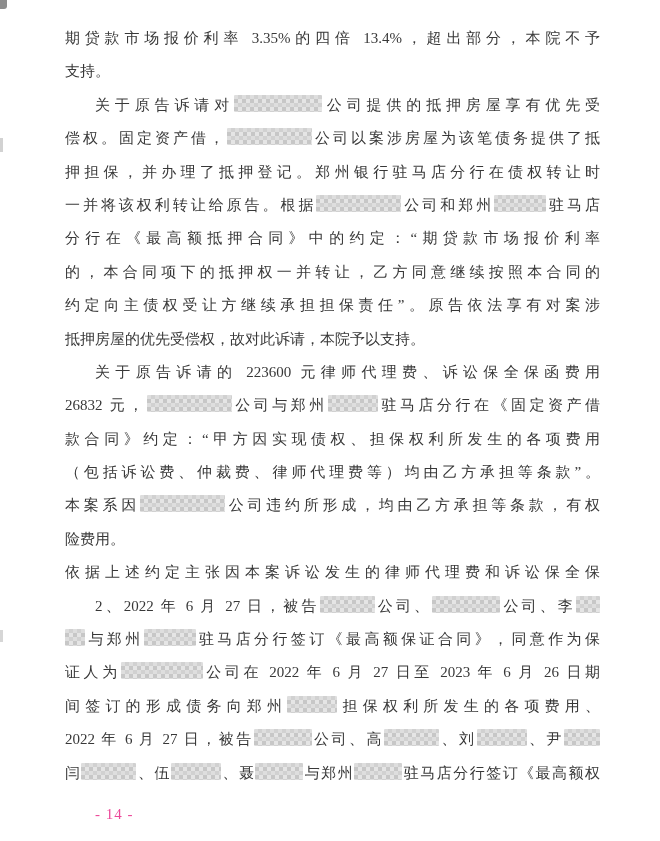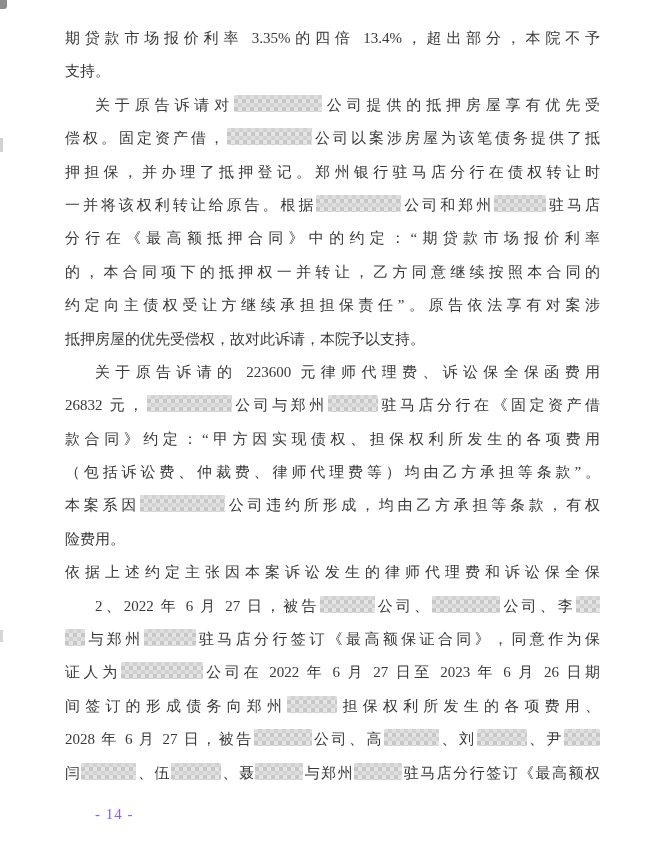--- a/index.html
+++ b/index.html
@@ -38,21 +38,21 @@
     background-image:conic-gradient(#cfcfcf 25%, #e4e4e4 25% 50%, #c5c5c5 50% 75%, #dddddd 75%);
     background-size:8px 8px;
     filter:blur(0.7px);
     opacity:.95;
   }
   .footer{
     position:absolute;
     left:95px;top:806px;
     font-size:15px;
     letter-spacing:1px;
-    color:#8b5cf6;
+    color:#ec4899;
     font-family:"Liberation Serif","DejaVu Serif",serif;
   }
   .artifact{position:absolute;background:#9a9a9a;}
   .artifact.a1{left:0;top:0;width:7px;height:9px;background:#8d8d8d;border-radius:0 0 3px 0;}
   .artifact.a2{left:0;top:138px;width:3px;height:14px;background:#d2d2d2;}
   .artifact.a3{left:0;top:630px;width:3px;height:12px;background:#d6d6d6;}
 </style>
 </head>
 <body>
 
@@ -76,18 +76,18 @@
       <div class="line"><span>26832 元，</span><span class="redact" style="width: 85px;"></span><span>公司与郑州</span><span class="redact" style="width: 50px;"></span><span>驻马店分行在《固定资产借</span></div>
       <div class="line"><span>款合同》约定：“甲方因实现债权、担保权利所发生的各项费用</span></div>
       <div class="line"><span>（包括诉讼费、仲裁费、律师代理费等）均由乙方承担等条款”。</span></div>
       <div class="line"><span>本案系因</span><span class="redact" style="width: 85px;"></span><span>公司违约所形成，均由乙方承担等条款，有权</span></div>
       <div class="line short"><span>险费用。</span></div>
       <div class="line"><span>依据上述约定主张因本案诉讼发生的律师代理费和诉讼保全保</span></div>
       <div class="line indent"><span>2、2022 年 6 月 27 日，被告</span><span class="redact" style="width: 55px;"></span><span>公司、</span><span class="redact" style="width: 68px;"></span><span>公司、李</span><span class="redact" style="width: 24px;"></span></div>
       <div class="line"><span class="redact" style="width: 20px;"></span><span>与郑州</span><span class="redact" style="width: 52px;"></span><span>驻马店分行签订《最高额保证合同》，同意作为保</span></div>
       <div class="line"><span>证人为</span><span class="redact" style="width: 82px;"></span><span>公司在 2022 年 6 月 27 日至 2023 年 6 月 26 日期</span></div>
       <div class="line"><span>间签订的形成债务向郑州</span><span class="redact" style="width: 50px;"></span><span>担保权利所发生的各项费用、</span></div>
-      <div class="line"><span>2028 年 6 月 27 日，被告</span><span class="redact" style="width: 58px;"></span><span>公司、高</span><span class="redact" style="width: 55px;"></span><span>、刘</span><span class="redact" style="width: 50px;"></span><span>、尹</span><span class="redact" style="width: 36px;"></span></div>
+      <div class="line"><span>2022 年 6 月 27 日，被告</span><span class="redact" style="width: 58px;"></span><span>公司、高</span><span class="redact" style="width: 55px;"></span><span>、刘</span><span class="redact" style="width: 50px;"></span><span>、尹</span><span class="redact" style="width: 36px;"></span></div>
       <div class="line"><span>闫</span><span class="redact" style="width: 55px;"></span><span>、伍</span><span class="redact" style="width: 50px;"></span><span>、聂</span><span class="redact" style="width: 48px;"></span><span>与郑州</span><span class="redact" style="width: 48px;"></span><span>驻马店分行签订《最高额权</span></div>
     </div>
 
   <div class="footer">- 14 -</div>
 </div>
 
 </body></html>

